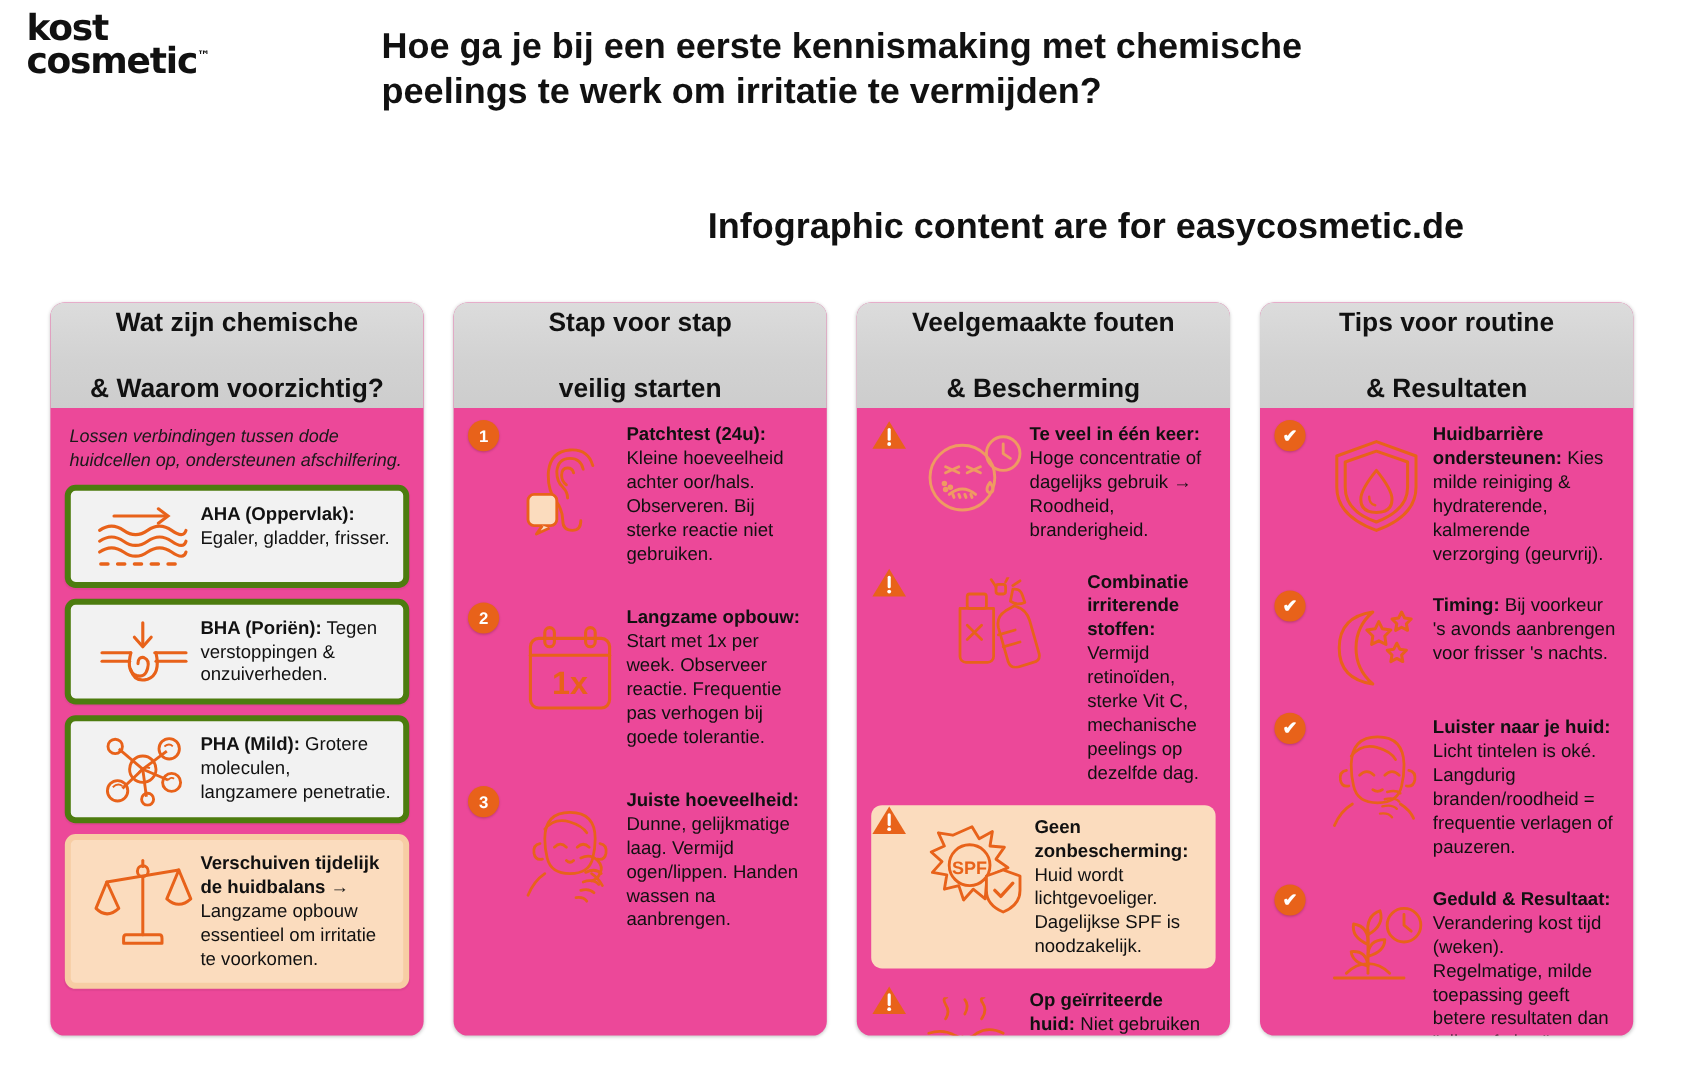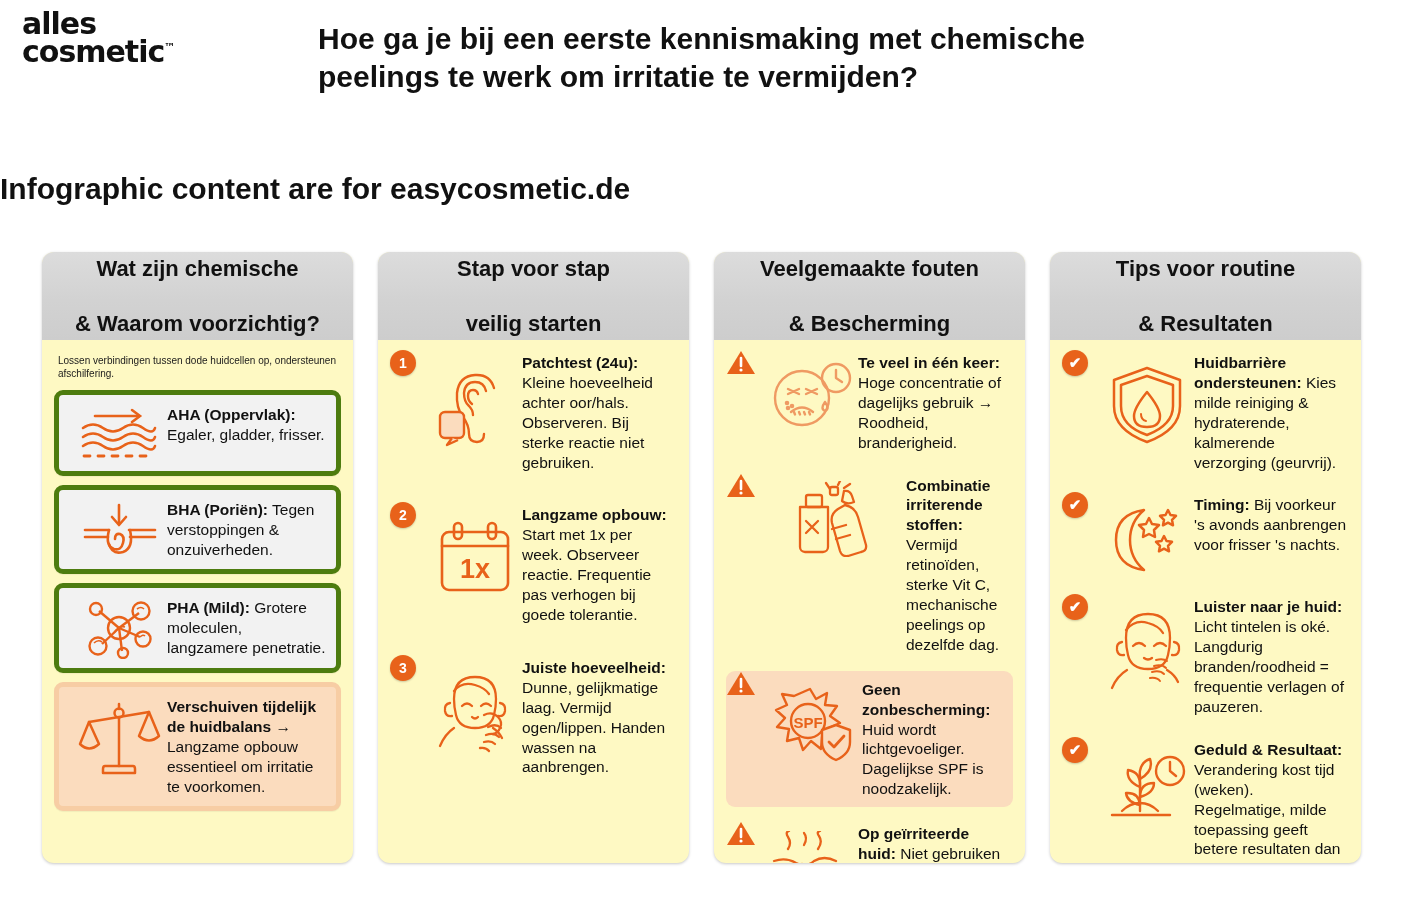--- a/index.html
+++ b/index.html
@@ -18,50 +18,51 @@
     font-weight:bold;color:#111;letter-spacing:-1px;line-height:0.92;
   }
   .logo .l1{font-size:30px;}
   .logo .l2{font-size:30px;}
   .logo .tm{font-size:11px;vertical-align:super;letter-spacing:0;}
   .qtitle{
     position:absolute;left:298px;top:20px;width:860px;
     font-size:30px;font-weight:bold;color:#111;line-height:1.28;margin-left:20px;
   }
   .subtitle{
-    position:absolute;left:0;top:172px;width:1220px;text-align:left;
+    position:absolute;left:0;top:172px;width:1220px;text-align:right;
     font-size:30px;font-weight:bold;color:#111;
   }
   
   .board{position:absolute;left:0;top:252px;width:1408px;height:614px;}
   .col{
     position:absolute;top:0;width:311px;height:611px;
     border-radius:12px;
-    background:#fef9c3;
+    background:#ec4899;
     box-shadow:0 1px 3px rgba(0,0,0,.22);
     overflow:hidden;
   }
   .col.c1{left:42px;}
   .col.c2{left:378px;}
   .col.c3{left:714px;}
   .col.c4{left:1050px;}
   .col-head{
     height:88px;
     background:linear-gradient(180deg,#dcdcdc 0%,#d2d2d2 55%,#cdcdcd 100%);
     display:flex;align-items:center;justify-content:center;
     text-align:center;
   }
   .col-head span{
     font-size:22px;font-weight:bold;color:#111;line-height:1.24;
     display:block;padding:0 8px;
   }
   .col-body{padding:10px 12px 8px 12px;}
   .intro{
-    font-size:10px;color:#1a1a1a;line-height:1.32;
+    font-size:15px;color:#1a1a1a;line-height:1.32;
     margin:4px 2px 10px 4px;
+    font-style:italic;
   }
   
   .card{
     position:relative;
     background:#f2f2f2;
     border:5px solid #4d7c0f;
     border-radius:9px;
     margin-bottom:9px;
     padding:9px 10px 9px 10px;
     display:flex;align-items:flex-start;gap:6px;
@@ -101,21 +102,21 @@
   }
   .badge.check{font-size:15px;}
   .warnmark{position:absolute;left:0px;top:-1px;width:30px;height:27px;z-index:3;}
   .markcol{flex:0 0 30px;}
 </style>
 </head>
 <body>
 
 <div class="header">
   <div class="logo">
-    <div class="l1">alles</div>
+    <div class="l1">kost</div>
     <div class="l2"><span>cosmetic</span><span class="tm">™</span></div>
   </div>
   <div class="qtitle">Hoe ga je bij een eerste kennismaking met chemische peelings te werk om irritatie te vermijden?</div>
 </div>
 <div class="subtitle">Infographic content are for easycosmetic.de</div>
 
 <div class="board">
 
   <div class="col c1">
     <div class="col-head">

